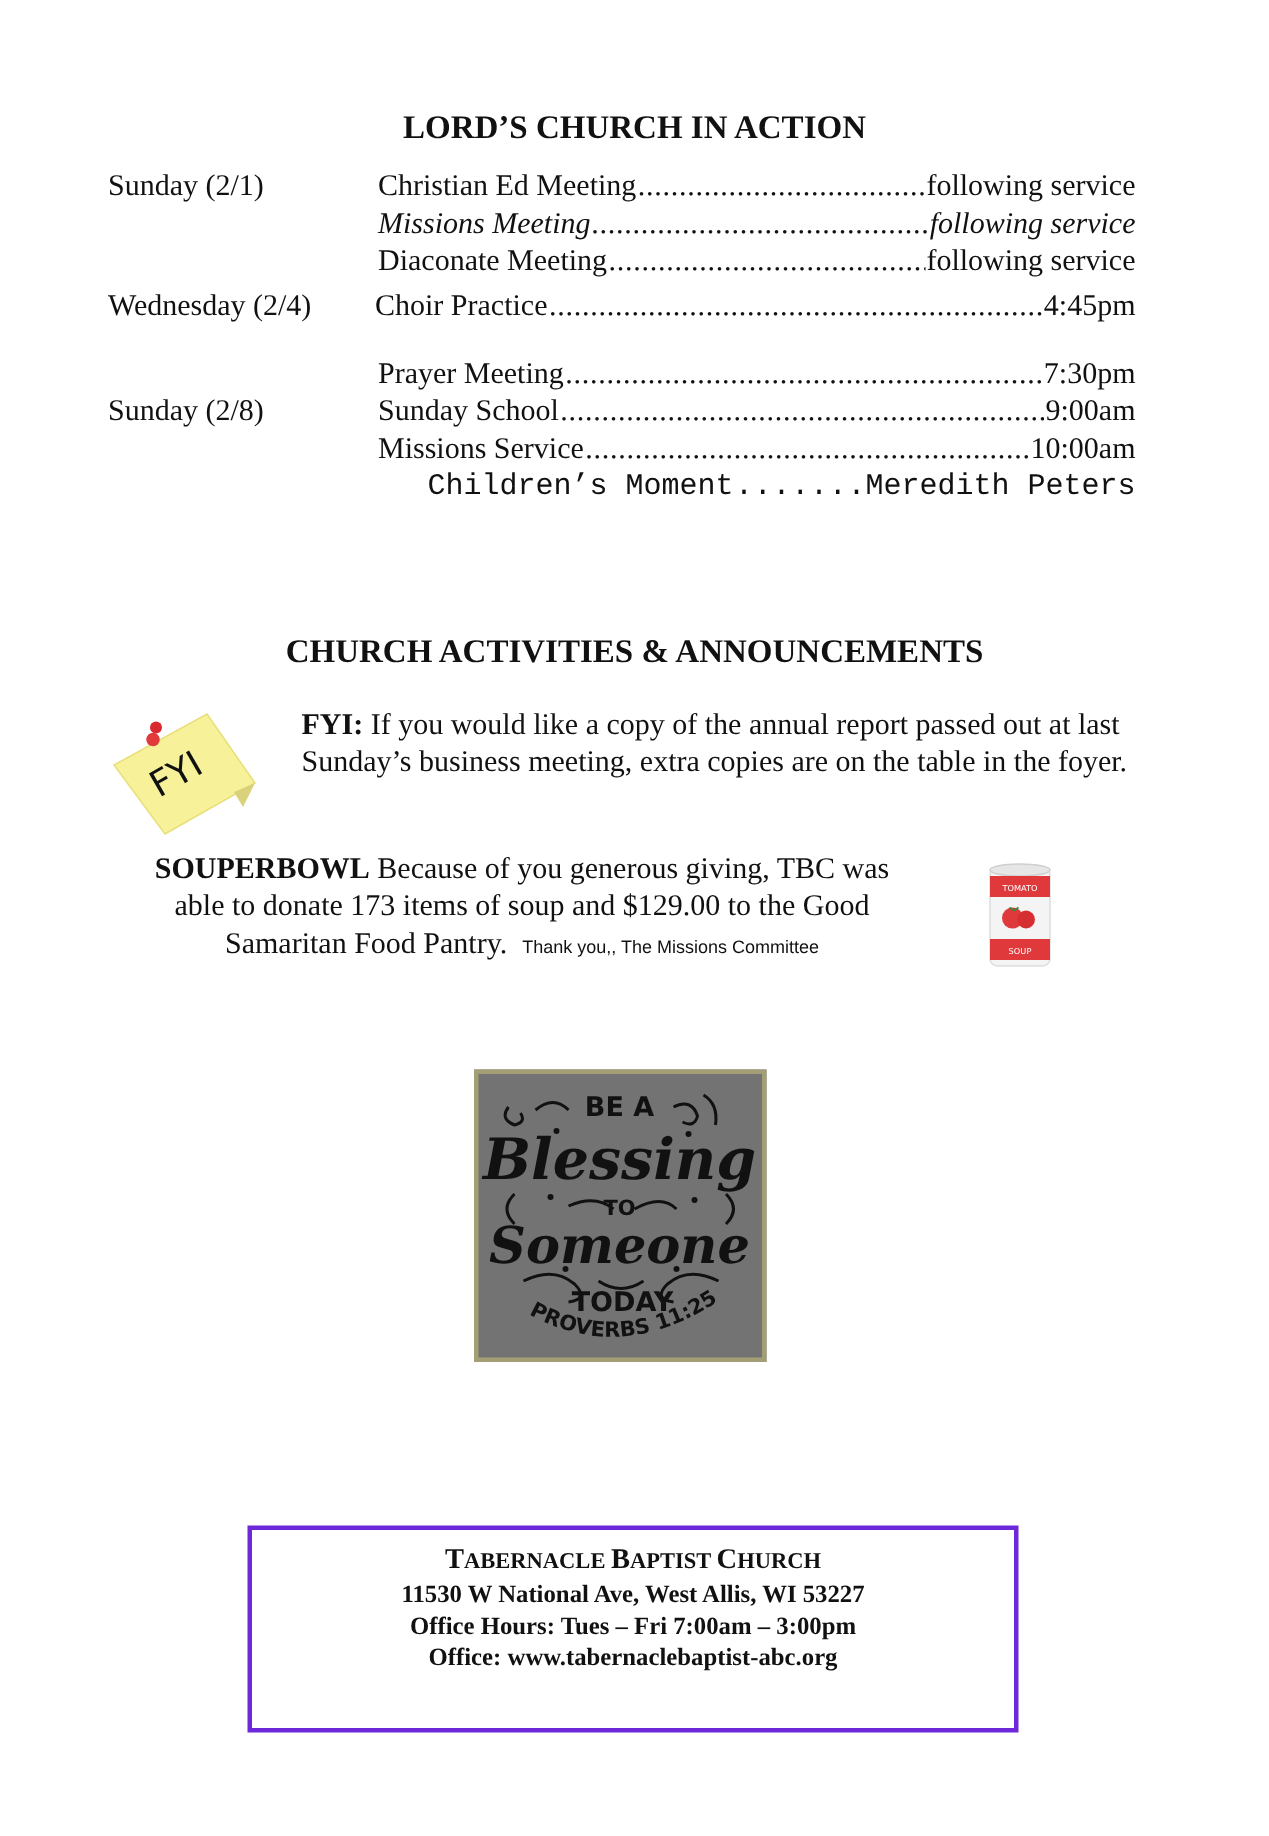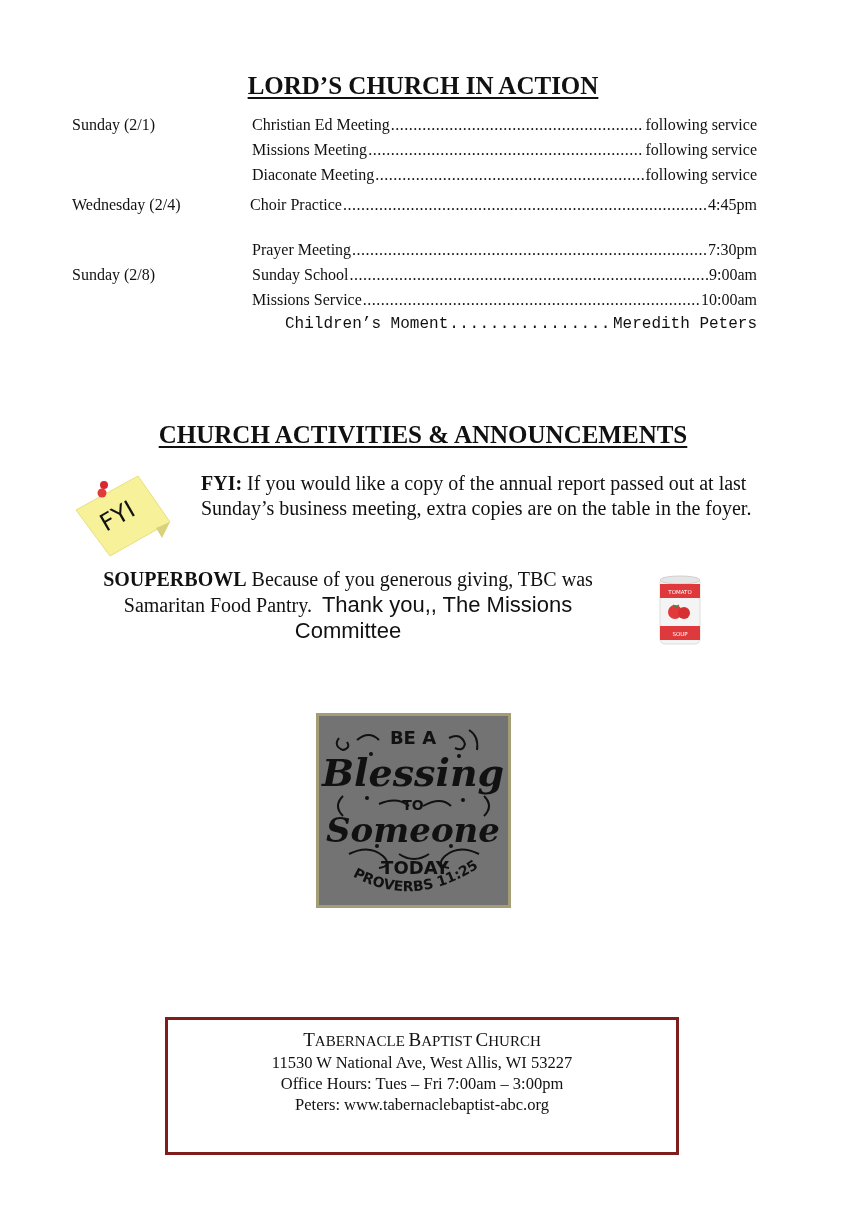--- a/index.html
+++ b/index.html
@@ -1,53 +1,53 @@
 <!DOCTYPE html>
 <html><head>
   <meta charset="utf-8">
   <style>
     html, body { margin: 0; padding: 0; background: #ffffff; }
     body { width: 846px; height: 1224px; position: relative; overflow: hidden;
            font-family: "Liberation Serif", "DejaVu Serif", serif; color: #111; }
     .abs { position: absolute; }
-    .heading { font-weight: bold; font-size: 25px; text-decoration: underline;
+    .heading { font-weight: bold; font-size: 22px; 
                text-underline-offset: 3px; text-decoration-thickness: 2px; white-space: nowrap; }
-    .sched { left: 72px; width: 685px; font-size: 16px; text-align: right; }
+    .sched { left: 72px; width: 685px; font-size: 20px; text-align: right; }
     .row { position: absolute; left: 0; right: 0; height: 25px; line-height: 25px; white-space: nowrap; }
     .day { position: absolute; left: 0; }
     .entry { position: absolute; left: 180px; right: 0; display: flex; align-items: baseline; }
     .entry.indent { left: 213px; }
     .entry .dots { flex: 1; overflow: hidden; white-space: nowrap; margin: 0 1px; }
     .entry .dots::after { content: "........................................................................................................................................................"; letter-spacing: 0.5px; }
     .para { font-size: 20px; line-height: 25px; }
     .souper { text-align: center; }
-    .souper .calibri { font-family: "Liberation Sans", "DejaVu Sans", sans-serif; font-size: 22px; }
-    .footer { left: 165px; top: 1017px; width: 514px; height: 138px; border: 3px solid #7f1d1d; box-sizing: border-box;
-              text-align: center; font-weight: normal; font-size: 16.5px; line-height: 21px; }
+    .souper .calibri { font-family: "Liberation Sans", "DejaVu Sans", sans-serif; font-size: 12px; }
+    .footer { left: 165px; top: 1017px; width: 514px; height: 138px; border: 3px solid #6d28d9; box-sizing: border-box;
+              text-align: center; font-weight: bold; font-size: 16.5px; line-height: 21px; }
     .footer .name { font-size: 19px; margin-top: 9px; }
     .footer .name .sc { font-size: 15px; }
     .frame { left: 316px; top: 713px; width: 195px; height: 195px; border: 3px solid #a49e76; box-sizing: border-box; background: #737373; }
   </style>
 </head>
 <body>
 
 <div class="abs heading" style="left:0; right:0; top:72px; text-align:center;">
   <span>LORD’S CHURCH IN ACTION</span>
 </div>
 
 <div class="abs sched" style="top:112px; height:230px;">
   <div class="row" style="top:0px;">
     <span class="day">Sunday (2/1)</span>
     <div class="entry">
         <span>Christian Ed Meeting</span>
         <span class="dots"></span>
         <span>following service</span>
       </div>
   </div>
-  <div class="row" style="top:25px;">
+  <div class="row" style="top:25px;font-style:italic;">
     <span class="day"></span>
     <div class="entry">
         <span>Missions Meeting</span>
         <span class="dots"></span>
         <span>following service</span>
       </div>
   </div>
   <div class="row" style="top:50px;">
     <span class="day"></span>
     <div class="entry">
@@ -112,20 +112,21 @@
   </svg>
 </div>
 
 <div class="abs para" style="left:201px; top:471px; width:575px;">
   <b>FYI:</b>
   <span>If you would like a copy of the annual report passed out at last Sunday’s business meeting, extra copies are on the table in the foyer.</span>
 </div>
 
 <div class="abs para souper" style="left:68px; top:567px; width:560px;">
   <div><b>SOUPERBOWL</b> <span>Because of you generous giving, TBC was</span></div>
+  <div>able to donate 173 items of soup and $129.00 to the Good</div>
   <div><span>Samaritan Food Pantry.</span>&nbsp; <span class="calibri">Thank you,, The Missions Committee</span></div>
 </div>
 
 <div class="abs" style="left:656px; top:574px; width:48px; height:74px;">
   <svg width="48" height="74" viewBox="0 0 48 74">
     <rect x="4" y="4" width="40" height="66" rx="5" fill="#f4f4f4" stroke="#dddddd"></rect>
     <ellipse cx="24" cy="6" rx="20" ry="4" fill="#e6e6e6" stroke="#cfcfcf"></ellipse>
     <rect x="4" y="10" width="40" height="14" fill="#e0393b"></rect>
     <rect x="4" y="52" width="40" height="14" fill="#e0393b"></rect>
     <text x="24" y="20" text-anchor="middle" font-size="5.5" font-family="'DejaVu Sans', sans-serif" fill="#fff">TOMATO</text>
@@ -168,14 +169,14 @@
     <text font-family="'DejaVu Sans', sans-serif" font-weight="bold" font-size="14" fill="#111">
       <textPath href="#arcpath" startOffset="4">PROVERBS 11:25</textPath>
     </text>
   </svg>
 </div>
 
 <div class="abs footer">
   <div class="name"><span>T</span><span class="sc">ABERNACLE </span><span>B</span><span class="sc">APTIST </span><span>C</span><span class="sc">HURCH</span></div>
   <div>11530 W National Ave, West Allis, WI 53227</div>
   <div>Office Hours: Tues – Fri 7:00am – 3:00pm</div>
-  <div>Peters: www.tabernaclebaptist-abc.org</div>
+  <div>Office: www.tabernaclebaptist-abc.org</div>
 </div>
 
 </body></html>

